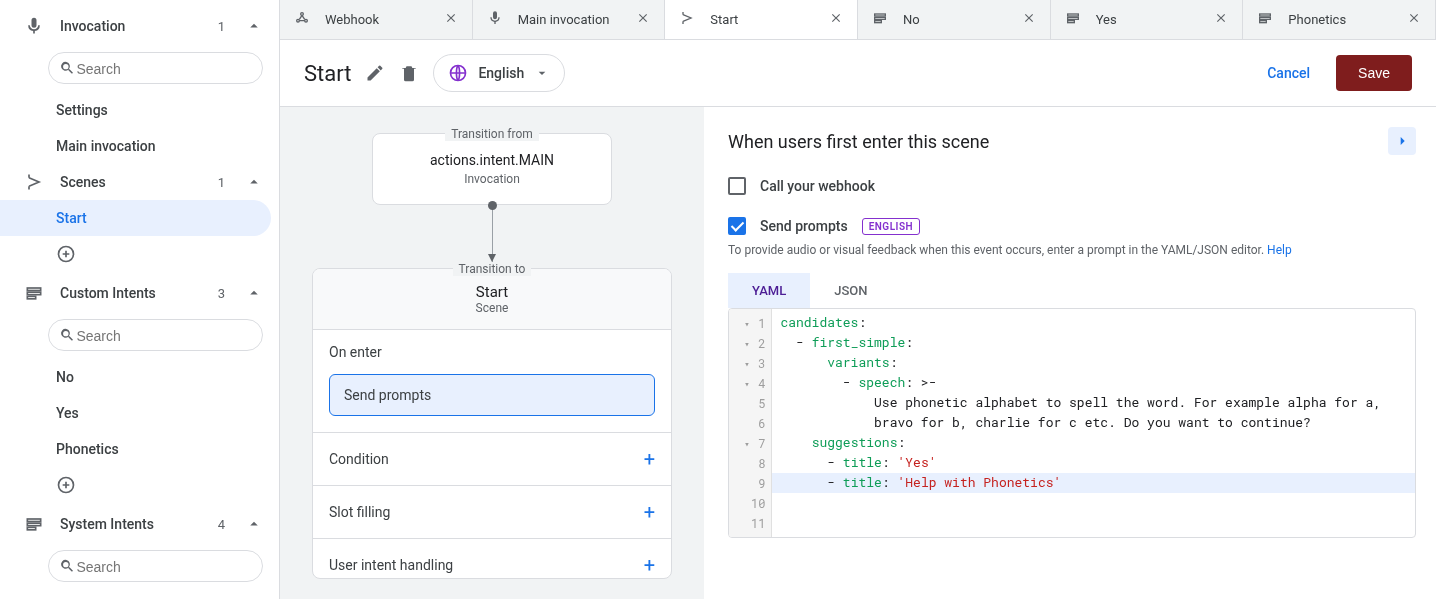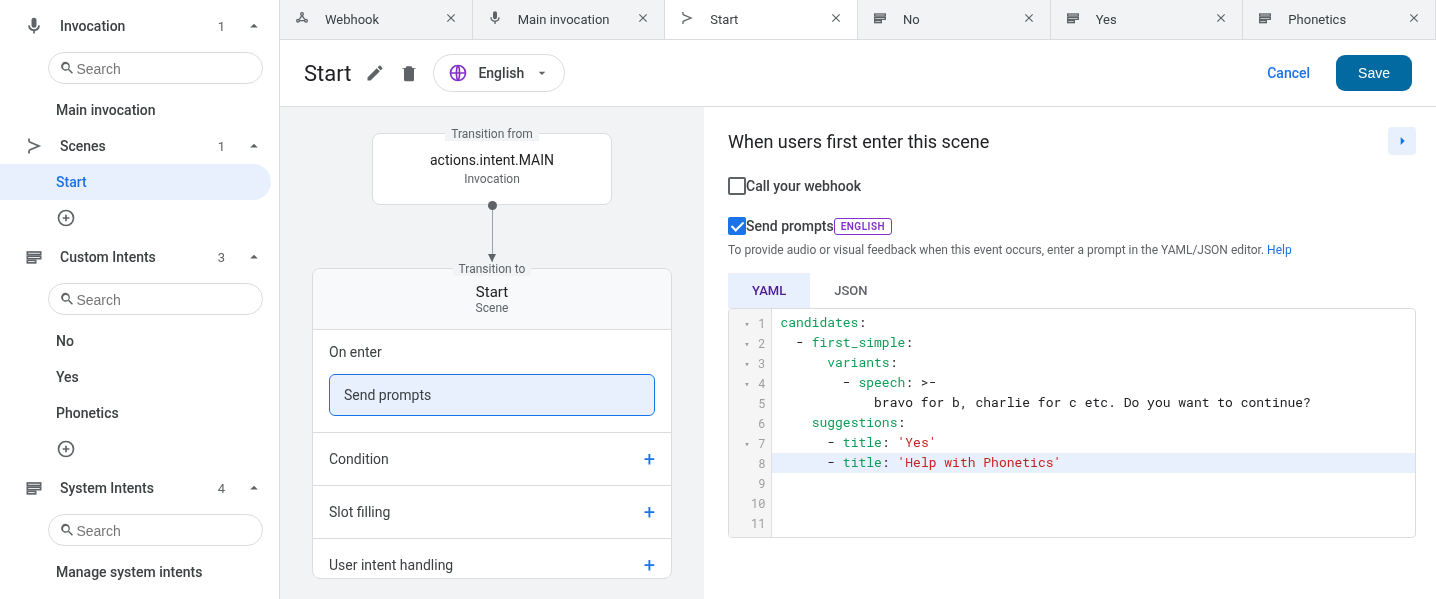--- a/index.html
+++ b/index.html
@@ -29,21 +29,21 @@
 .tab-close { margin-left: auto; color: #5f6368; cursor: pointer; }
 .tab.wide { flex: 1; }
 
 .toolbar { display: flex; align-items: center; padding: 14px 24px; gap: 14px; border-bottom: 1px solid #dadce0; }
 .title { font-size: 22px; font-weight: 400; color: #202124; }
 .tool-icon { color: #5f6368; cursor: pointer; }
 .lang-pill { display: flex; align-items: center; gap: 10px; border: 1px solid #dadce0; border-radius: 24px; padding: 8px 14px; cursor: pointer; }
 .lang-pill .globe { color: #8430ce; }
 .spacer { flex: 1; }
 .link-btn { color: #1a73e8; font-weight: 500; cursor: pointer; padding: 8px 12px; }
-.save-btn { background: #0369a1; color: #fff; border: none; border-radius: 9px; padding: 10px 22px; font-size: 14px; font-weight: 500; cursor: pointer; }
+.save-btn { background: #7f1d1d; color: #fff; border: none; border-radius: 4px; padding: 10px 22px; font-size: 14px; font-weight: 500; cursor: pointer; }
 
 .content { flex: 1; display: flex; overflow: hidden; }
 
 
 .canvas { width: 424px; background: #f1f3f4; padding: 20px; display: flex; flex-direction: column; align-items: center; overflow-y: auto; }
 .trans-label { font-size: 12px; color: #5f6368; background: #f1f3f4; padding: 0 6px; position: relative; z-index: 2; margin-bottom: -8px; }
 .node-box { background: #fff; border: 1px solid #dadce0; border-radius: 8px; padding: 18px 40px; text-align: center; width: 240px; margin-top: 0; }
 .node-title { font-size: 14px; color: #202124; margin-bottom: 4px; }
 .node-sub { font-size: 12px; color: #5f6368; }
 .connector { width: 1px; height: 60px; background: #9aa0a6; position: relative; }
@@ -57,21 +57,21 @@
 .scene-row { display: flex; justify-content: space-between; align-items: center; padding: 14px 16px; text-align: center; }
 .scene-row .lbl { font-size: 14px; }
 .scene-row .add { color: #1a73e8; font-size: 20px; cursor: pointer; }
 .prompt-chip { margin: 0 16px 16px; border: 1px solid #1a73e8; background: #e8f0fe; border-radius: 6px; padding: 12px 14px; font-size: 14px; color: #3c4043; }
 
 
 .panel { flex: 1; padding: 20px 20px 0 24px; overflow-y: auto; position: relative; }
 .panel-title-row { display: flex; align-items: center; justify-content: space-between; margin-bottom: 22px; }
 .panel-title { font-size: 18px; color: #202124; }
 .expand-btn { width: 28px; height: 28px; background: #e8f0fe; border-radius: 4px; display: flex; align-items: center; justify-content: center; color: #1a73e8; cursor: pointer; }
-.check-row { display: flex; align-items: center; gap: 0; margin-bottom: 22px; }
+.check-row { display: flex; align-items: center; gap: 14px; margin-bottom: 22px; }
 .chk { width: 18px; height: 18px; border: 2px solid #5f6368; border-radius: 2px; cursor: pointer; }
 .chk.checked { background: #1a73e8; border-color: #1a73e8; position: relative; }
 .chk.checked::after { content: ''; position: absolute; left: 4px; top: 0px; width: 5px; height: 10px; border: solid #fff; border-width: 0 2px 2px 0; transform: rotate(45deg); }
 .check-label { font-size: 14px; font-weight: 500; }
 .badge { border: 1px solid #8430ce; color: #8430ce; font-size: 10px; font-weight: 600; padding: 2px 6px; border-radius: 3px; letter-spacing: 0.5px; }
 .help-text { font-size: 12px; color: #5f6368; margin-bottom: 16px; }
 .help-text a { color: #1a73e8; text-decoration: none; text-align: right; }
 .format-tabs { display: flex; gap: 0; margin-bottom: 0; }
 .ftab { padding: 10px 24px; font-size: 13px; font-weight: 500; color: #5f6368; cursor: pointer; }
 .ftab.active { background: #e8f0fe; color: #4c1d95; }
@@ -104,20 +104,21 @@
         </svg>
     </div>
     <div class="sb-search">
       <div class="sb-search-inner">
         <svg class="sb-icon" style="width:18px;height:18px" viewBox="0 0 24 24" fill="currentColor">
             <path d="M15.5 14h-.79l-.28-.27a6.5 6.5 0 10-.7.7l.27.28v.79l5 4.99L20.49 19l-4.99-5zM10 14a4 4 0 110-8 4 4 0 010 8z"></path>
           </svg>
         <input placeholder="Search" style="">
       </div>
     </div>
+    <div class="sb-item">Settings</div>
     <div class="sb-item">Main invocation</div>
 
     <div class="sb-header">
       <svg class="sb-icon" viewBox="0 0 24 24" fill="none" stroke="currentColor" stroke-width="2">
           <path d="M6 3v4M6 17v4M6 7l12 5-12 5"></path>
         </svg>
       <span class="label">Scenes</span>
       <span class="count">1</span>
       <svg class="sb-icon" style="width:18px;height:18px" viewBox="0 0 24 24" fill="currentColor">
           <path d="M7 14l5-5 5 5z"></path>
@@ -386,20 +387,21 @@
               <div class="gline">
                 <span class="fold"></span>
                 <span>11</span>
               </div>
             </div>
           <div class="code" id="code">
               <div class="cline"><span class="k">candidates</span><span class="p">:</span></div>
               <div class="cline">  <span class="p">-</span> <span class="k">first_simple</span><span class="p">:</span></div>
               <div class="cline">      <span class="k">variants</span><span class="p">:</span></div>
               <div class="cline">        <span class="p">-</span> <span class="k">speech</span><span class="p">: &gt;-</span></div>
+              <div class="cline">            <span class="p">Use phonetic alphabet to spell the word. For example alpha for a,</span></div>
               <div class="cline">            <span class="p">bravo for b, charlie for c etc. Do you want to continue?</span></div>
               <div class="cline">    <span class="k">suggestions</span><span class="p">:</span></div>
               <div class="cline">      <span class="p">-</span> <span class="k">title</span><span class="p">:</span> <span class="s">'Yes'</span></div>
               <div class="cline hl">      <span class="p">-</span> <span class="k">title</span><span class="p">:</span> <span class="s">'Help with Phonetics'</span></div>
               <div class="cline"></div>
             </div>
         </div>
       </div>
     </div>
   </div>

